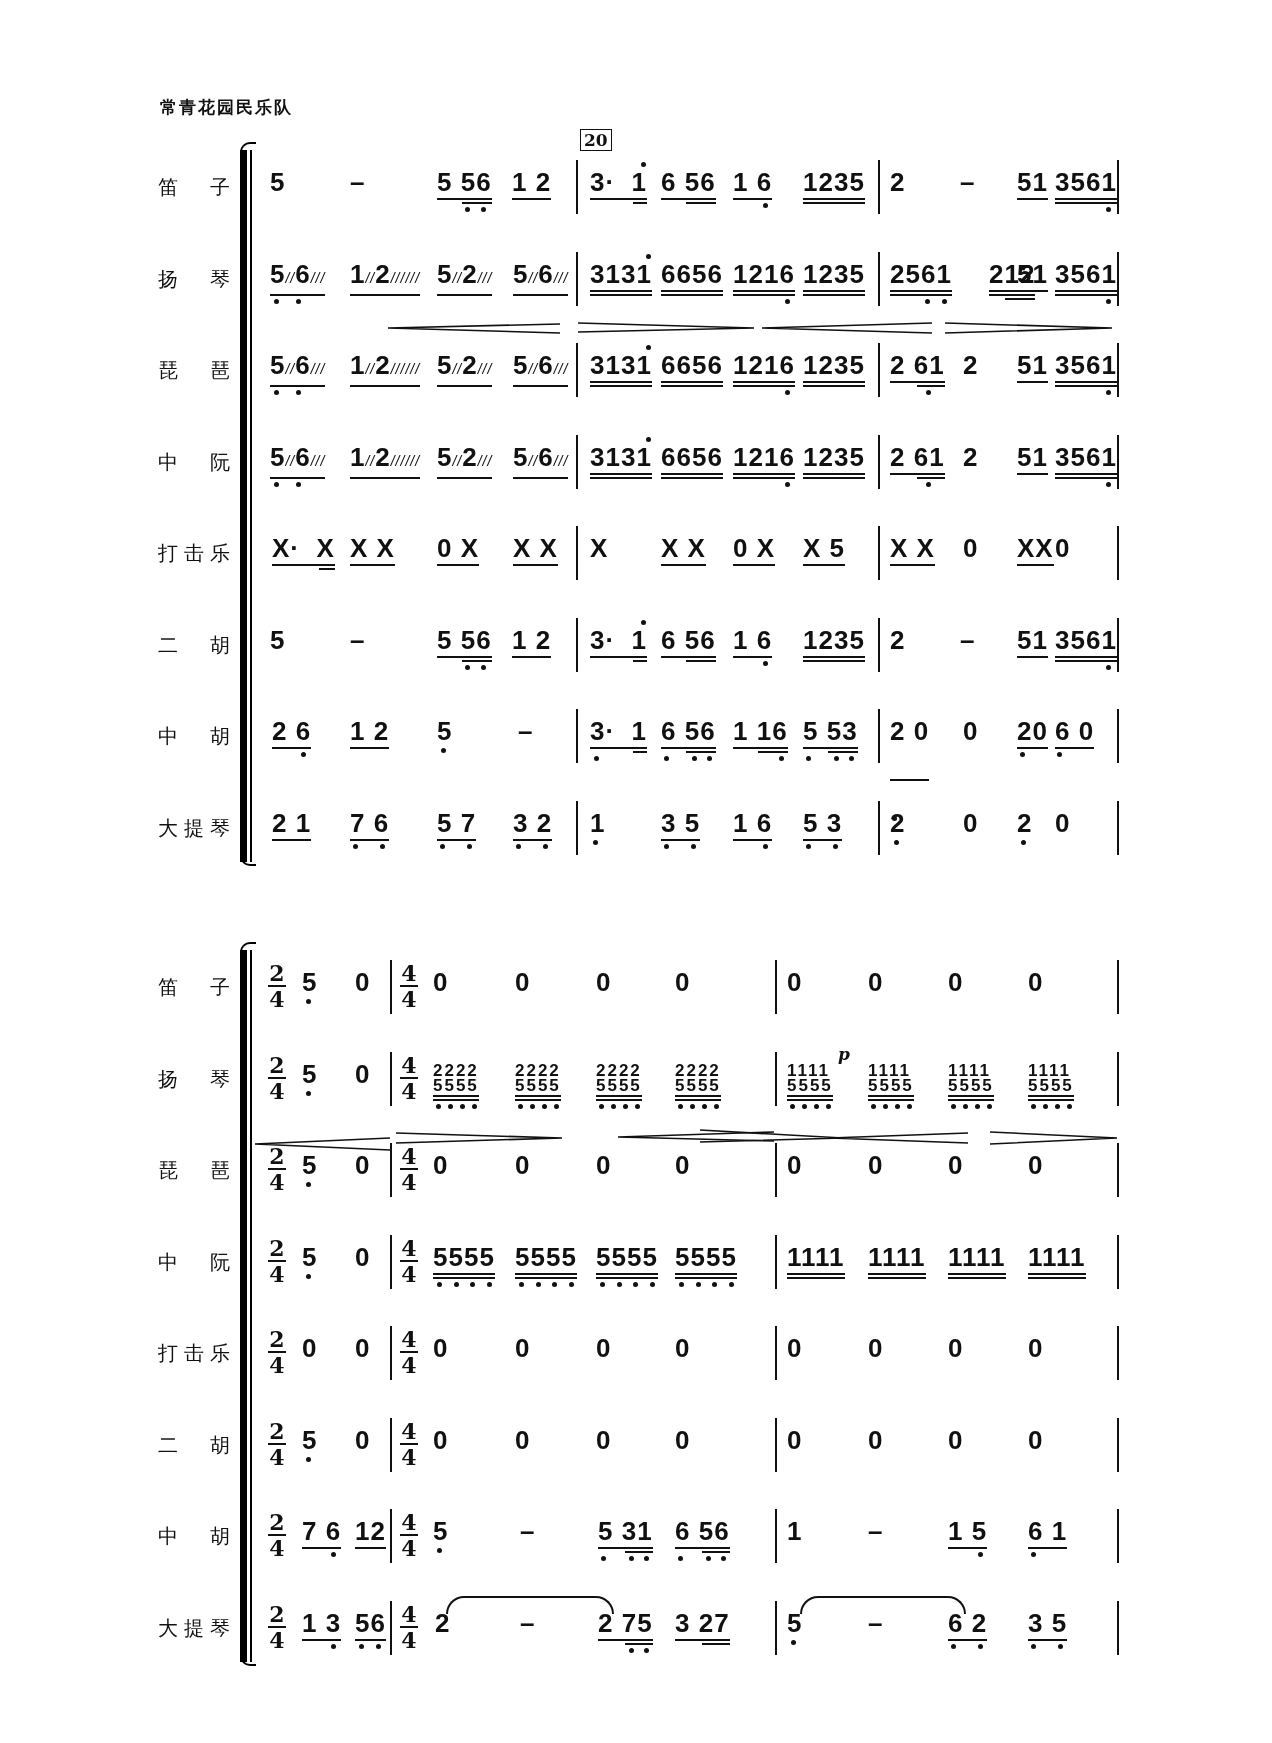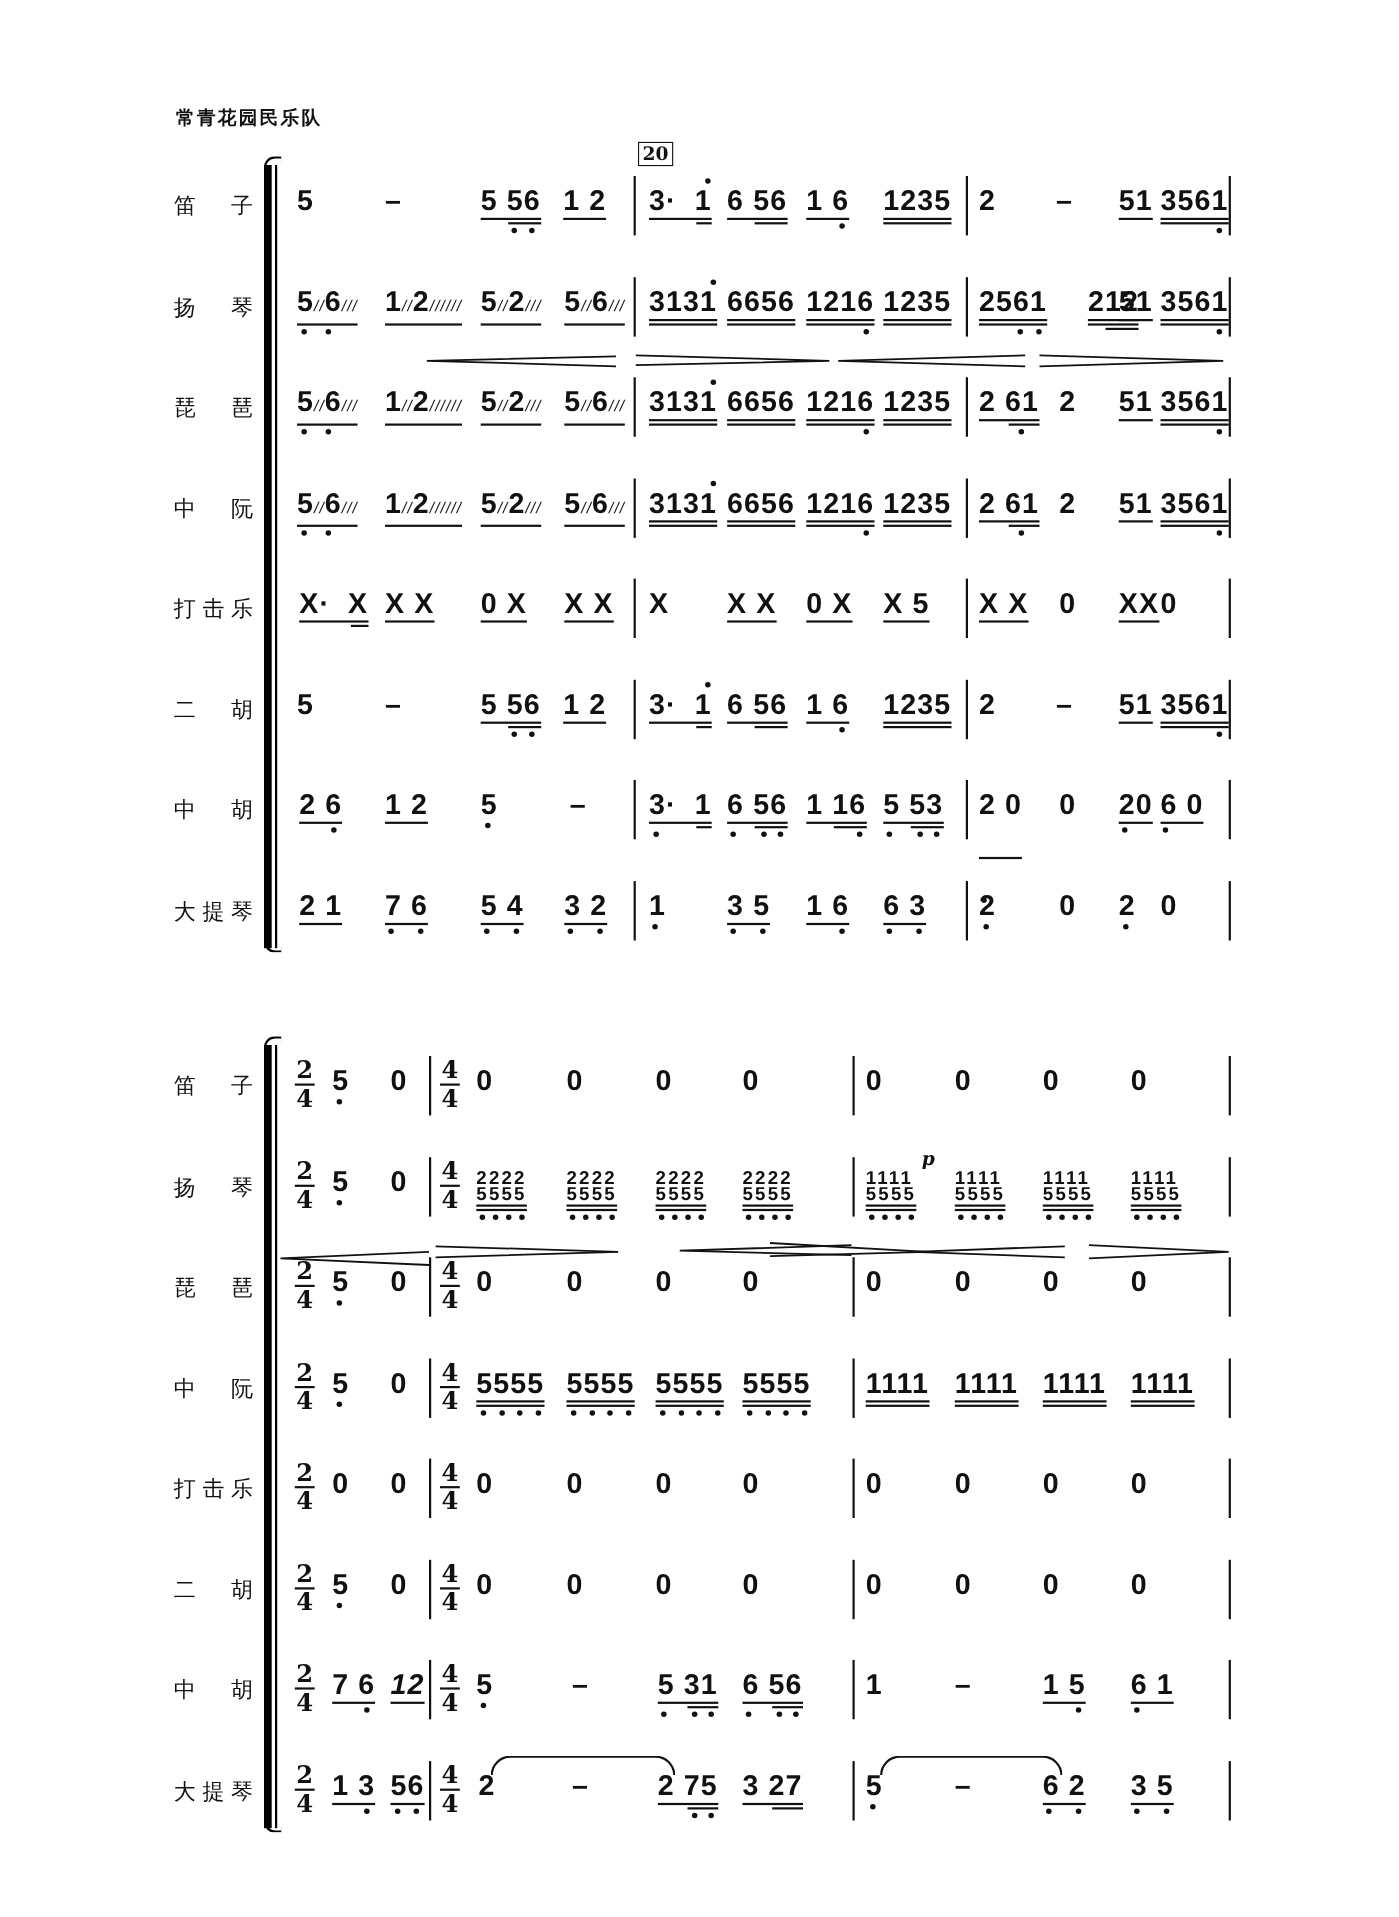--- a/index.html
+++ b/index.html
@@ -572,21 +572,21 @@
         </div>
         <div class="grp" style="left: 350px;">
           <div class="digits" style="position: relative;">7 6</div>
           <div class="ul"></div>
           <div class="dots">
             <span class="dot" style="left: calc(12% - 2px);"></span>
             <span class="dot" style="left: calc(82% - 2px);"></span>
           </div>
         </div>
         <div class="grp" style="left: 437px;">
-          <div class="digits" style="position: relative;">5 4</div>
+          <div class="digits" style="position: relative;">5 7</div>
           <div class="ul"></div>
           <div class="dots">
             <span class="dot" style="left: calc(12% - 2px);"></span>
             <span class="dot" style="left: calc(82% - 2px);"></span>
           </div>
         </div>
         <div class="grp" style="left: 513px;">
           <div class="digits" style="position: relative;">3 2</div>
           <div class="ul"></div>
           <div class="dots">
@@ -609,21 +609,21 @@
           </div>
         </div>
         <div class="grp" style="left: 733px;">
           <div class="digits" style="position: relative;">1 6</div>
           <div class="ul"></div>
           <div class="dots">
             <span class="dot" style="left: calc(82% - 2px);"></span>
           </div>
         </div>
         <div class="grp" style="left: 803px;">
-          <div class="digits" style="position: relative;">6 3</div>
+          <div class="digits" style="position: relative;">5 3</div>
           <div class="ul"></div>
           <div class="dots">
             <span class="dot" style="left: calc(12% - 2px);"></span>
             <span class="dot" style="left: calc(82% - 2px);"></span>
           </div>
         </div>
         <div class="grp" style="left: 890px;">
           <div class="digits" style="position: relative;">2</div>
           <div class="dots">
             <span class="dot" style="left: calc(40% - 2px);"></span>
@@ -1104,21 +1104,21 @@
           <div class="bar"></div>
           <span>4</span>
         </div>
         <div class="grp" style="left: 302px;">
           <div class="digits" style="position: relative;">7 6</div>
           <div class="ul"></div>
           <div class="dots">
             <span class="dot" style="left: calc(80% - 2px);"></span>
           </div>
         </div>
-        <div class="grp" style="left: 355px; font-style: italic;">
+        <div class="grp" style="left: 355px;">
           <div class="digits" style="position: relative;">12</div>
           <div class="ul"></div>
         </div>
         <div class="grp" style="left: 433px;">
           <div class="digits" style="position: relative;">5</div>
           <div class="dots">
             <span class="dot" style="left: calc(40% - 2px);"></span>
           </div>
         </div>
         <div class="grp" style="left: 520px;">

